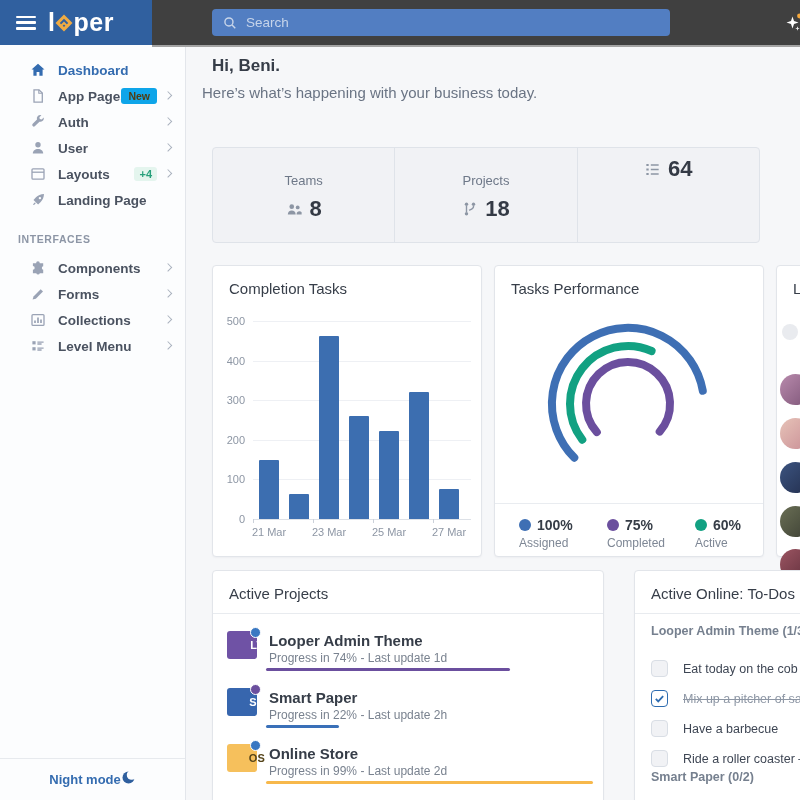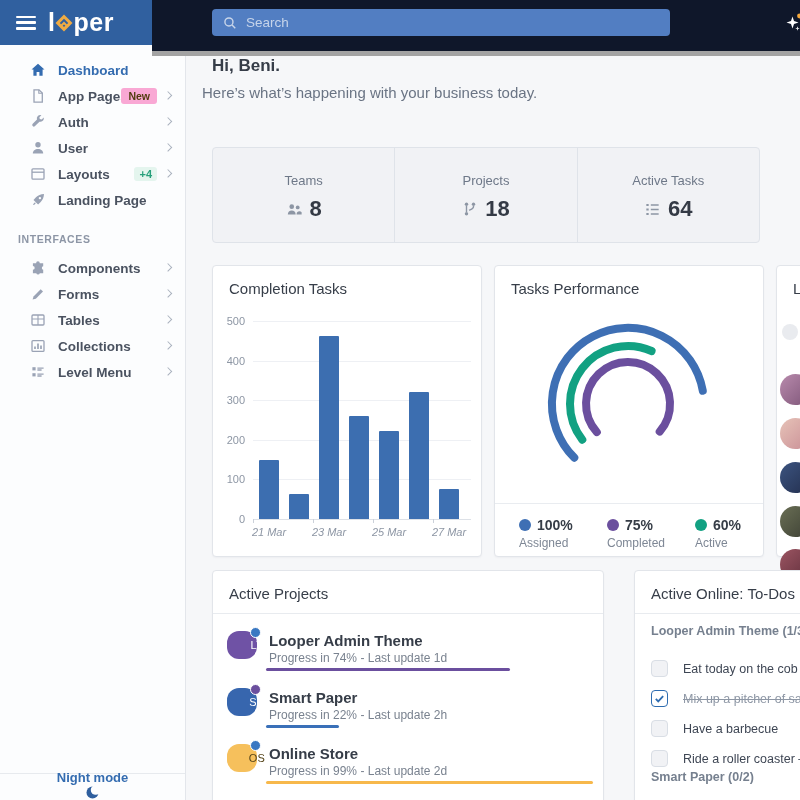--- a/index.html
+++ b/index.html
@@ -7,40 +7,40 @@
   body { font-family:"Liberation Sans", sans-serif; }
   .frame { position:relative; width:800px; height:800px; overflow:hidden; background:#f6f7f9; }
 
   
   .brand { position:absolute; left:0; top:0; width:152px; height:45px; background:#30609f; display:flex; align-items:center; z-index:5; }
   .hamburger { margin-left:16px; width:20px; height:14px; display:flex; flex-direction:column; justify-content:space-between; cursor:pointer; }
   .hamburger span { display:block; height:2.6px; background:#fff; border-radius:1px; }
   .logo { margin-left:12px; color:#fff; font-size:25px; font-weight:bold; letter-spacing:.5px; display:flex; align-items:center; }
   .diamond { display:inline-block; width:12px; height:12px; border:3px solid #efab43; transform:rotate(45deg); margin:0 3px; position:relative; }
   .diamond:after { content:""; position:absolute; left:2px; top:2px; width:2px; height:2px; border:2px solid #efab43; }
-  .topbar { position:absolute; left:152px; top:0; width:648px; height:56px; background:#0f172a; border-bottom:5px solid #a3a3a3; z-index:4; }
+  .topbar { position:absolute; left:152px; top:0; width:648px; height:47px; background:#404040; border-bottom:2px solid #a3a3a3; z-index:4; }
   .searchbox { position:absolute; left:60px; top:9px; width:458px; height:27px; background:#527ec2; border-radius:4px; display:flex; align-items:center; }
   .searchbox input { background:transparent; border:none; outline:none; color:#eef3fa; font-size:13.5px; width:380px; font-family:"Liberation Sans",sans-serif; }
   .searchbox input::placeholder { color:#c6d4ea; }
   .search-ic { margin:0 9px 0 11px; display:flex; }
   .sparkle { position:absolute; left:630px; top:11px; width:24px; height:24px; }
 
   
   .sidebar { position:absolute; left:0; top:45px; width:186px; height:755px; background:#fcfdfe; border-right:1px solid #e3e6eb; z-index:3; }
   .nav { padding-top:12px;padding-left:12px; }
   .nav2 { padding-top:2px; }
   .nav-item { position:relative; height:26px; display:flex; align-items:center; padding-left:18px; cursor:pointer; }
   .nav-item .ic { width:16px; height:16px; display:flex; align-items:center; justify-content:center; }
   .nav-item .lbl { margin-left:12px; font-size:13.5px; font-weight:bold; color:#4a5260; }
   .nav-item.active .lbl { color:#346cb0; }
   .chev { position:absolute; right:14px; top:50%; width:6px; height:6px; border-top:1.6px solid #a8b0bd; border-right:1.6px solid #a8b0bd; transform:translateY(-60%) rotate(45deg); }
-  .badge-yellow { position:absolute; right:28px; top:50%; transform:translateY(-50%); background:#f9a8d4; color:#523d10; font-size:10.5px; font-weight:bold; padding:2px 7px; border-radius:3px; }
+  .badge-yellow { position:absolute; right:28px; top:50%; transform:translateY(-50%); background:#0ea5e9; color:#523d10; font-size:10.5px; font-weight:bold; padding:2px 7px; border-radius:3px; }
   .badge-green { position:absolute; right:28px; top:50%; transform:translateY(-50%); background:#e4f5ee; color:#27a07b; font-size:11px; font-weight:bold; padding:1px 5px; border-radius:3px; }
   .section-label { margin:20px 0 8px 18px; font-size:10.5px; font-weight:bold; letter-spacing:.6px; color:#8d96a6; }
-  .night { position:absolute; bottom:0; left:0; width:100%; height:27px; border-top:1px solid #e7eaee; display:flex; align-items:center; justify-content:center; cursor:pointer;flex-direction:column; }
+  .night { position:absolute; bottom:0; left:0; width:100%; height:42px; border-top:1px solid #e7eaee; display:flex; align-items:center; justify-content:center; cursor:pointer; }
   .night .lbl { color:#346cb0; font-size:13px; font-weight:bold; }
 
   
   .greeting { position:absolute; left:212px; top:56px; font-size:17px; font-weight:bold; color:#363d48; }
   .subtitle { position:absolute; left:202px; top:84px; font-size:15px; color:#6a7484; }
 
   .stats { position:absolute; left:212px; top:147px; width:548px; height:96px; background:#f1f2f5; border:1px solid #dfe3e9; border-radius:4px; display:flex; }
   .stat { flex:1; text-align:center; border-right:1px solid #dfe3e9; }
   .stat:last-child { border-right:none; }
   .stat .slabel { margin-top:25px; font-size:13px; color:#6e7888; }
@@ -52,38 +52,38 @@
   #card-radial { left:494px; top:265px; width:270px; height:292px; }
   #card-leader { left:776px; top:265px; width:270px; height:292px; }
   #card-projects { left:212px; top:570px; width:392px; height:245px; }
   #card-todos { left:634px; top:570px; width:300px; height:245px; }
 
   
   .gridline { position:absolute; left:40px; width:218px; height:1px; background:#eef0f4; }
   .gridline.zero { background:#dde1e7; }
   .ytick { position:absolute; width:30px; text-align:right; font-size:11px; color:#8d96a4; transform:translateY(-50%); left:2px; }
   .bar { position:absolute; width:20px; background:#3c6eb0; border-radius:1px 1px 0 0; }
-  .xtick { position:absolute; width:50px; text-align:center; font-size:11px; color:#8d96a4; top:260px;font-style:italic; }
+  .xtick { position:absolute; width:50px; text-align:center; font-size:11px; color:#8d96a4; top:260px; }
   .axtick { position:absolute; width:1px; height:4px; background:#cbd1da; top:253px; }
 
   
   .legend { position:absolute; left:0; top:237px; width:268px; height:44px; border-top:1px solid #e9ecf0; }
   .leg-col { position:absolute; top:13px; }
   .leg-row { display:flex; align-items:center; gap:6px; }
   .leg-dot { width:12px; height:12px; border-radius:50%; }
   .leg-pct { font-size:14px; font-weight:bold; color:#363d47; }
   .leg-lbl { margin-top:3px; font-size:12px; color:#7e8795; }
 
   
   .action-circle { position:absolute; left:5px; top:58px; width:16px; height:16px; border-radius:50%; background:#e9ebef; cursor:pointer; }
   .avatar { position:absolute; left:3px; width:31px; height:31px; border-radius:50%; cursor:pointer; }
 
   
   .card-head-rule { position:absolute; left:0; top:42px; width:100%; height:1px; background:#e8ebef; }
-  .proj-tile { position:absolute; left:14px; width:28px; height:28px; border-radius:12px; display:flex; align-items:center; justify-content:center; font-size:11px; font-weight:normal; letter-spacing:.4px;padding-left:30px; }
+  .proj-tile { position:absolute; left:14px; width:28px; height:28px; border-radius:3px; display:flex; align-items:center; justify-content:center; font-size:11px; font-weight:bold; letter-spacing:.4px;padding-left:30px; }
   .proj-badge { position:absolute; right:-4px; top:-4px; width:11px; height:11px; border-radius:50%; border:1.5px solid #fff; }
   .proj-name { position:absolute; left:56px; font-size:15px; font-weight:bold; color:#363d48; }
   .proj-meta { position:absolute; left:56px; font-size:12px; color:#79828f; }
   .proj-bar { position:absolute; left:53px; height:3px; border-radius:2px; }
 
   
   .todo-group { position:absolute; left:16px; font-size:12.5px; font-weight:bold; color:#76808f; }
   .todo-box { position:absolute; left:16px; width:17px; height:17px; border-radius:4px; background:#f1f2f5; border:1px solid #d9dee5; cursor:pointer; display:flex; align-items:center; justify-content:center; }
   .todo-box.checked { background:#fff; border:1.5px solid #2e6cb0; }
   .todo-lbl { position:absolute; left:48px; font-size:12.5px; color:#3e4654; white-space:nowrap; cursor:pointer; }
@@ -198,30 +198,20 @@
           <span class="lbl">Components</span>
           <span class="chev"></span>
         </div>
         <div class="nav-item">
           <span class="ic">
             <svg width="16" height="16" viewBox="0 0 16 16">
               <path d="M2.6 13.6l.9-3.2 7.2-7.2 2.3 2.3-7.2 7.2z" fill="#9aa3b5"></path>
             </svg>
           </span>
           <span class="lbl">Forms</span>
-          <span class="chev"></span>
-        </div>
-        <div class="nav-item">
-          <span class="ic">
-            <svg width="16" height="16" viewBox="0 0 16 16">
-              <rect x="2" y="3" width="12" height="10" rx="1" fill="none" stroke="#9aa3b5" stroke-width="1.3"></rect>
-              <path d="M2 7h12M8 3v10" stroke="#9aa3b5" stroke-width="1.1"></path>
-            </svg>
-          </span>
-          <span class="lbl">Tables</span>
           <span class="chev"></span>
         </div>
         <div class="nav-item">
           <span class="ic">
             <svg width="16" height="16" viewBox="0 0 16 16">
               <rect x="2" y="2.6" width="12" height="10.8" rx="1" fill="none" stroke="#9aa3b5" stroke-width="1.3"></rect>
               <path d="M5 11V8.4M8 11V5.6M11 11V7.4" stroke="#9aa3b5" stroke-width="1.7"></path>
             </svg>
           </span>
           <span class="lbl">Collections</span>
@@ -276,21 +266,20 @@
               <circle cx="4.5" cy="3.3" r="1.7" fill="#8d96a4"></circle>
               <circle cx="11.5" cy="3.3" r="1.7" fill="#8d96a4"></circle>
               <circle cx="4.5" cy="12.7" r="1.7" fill="#8d96a4"></circle>
               <path d="M4.5 5v6M11.5 5v.8c0 2.2-2.5 2.6-4.5 3.4" fill="none" stroke="#8d96a4" stroke-width="1.4"></path>
             </svg>
           </span>
           <span>18</span>
         </div>
       </div>
       <div class="stat">
-        <div class="slabel">Active Tasks</div>
     <div class="sval">
           <span style="display:flex">
             <svg width="17" height="17" viewBox="0 0 16 16">
               <path d="M2.2 3.8h2.2M2.2 8h2.2M2.2 12.2h2.2" stroke="#8d96a4" stroke-width="1.8"></path>
               <path d="M6.4 3.8h7.4M6.4 8h7.4M6.4 12.2h7.4" stroke="#8d96a4" stroke-width="1.4"></path>
             </svg>
           </span>
           <span>64</span>
         </div>
       </div>

